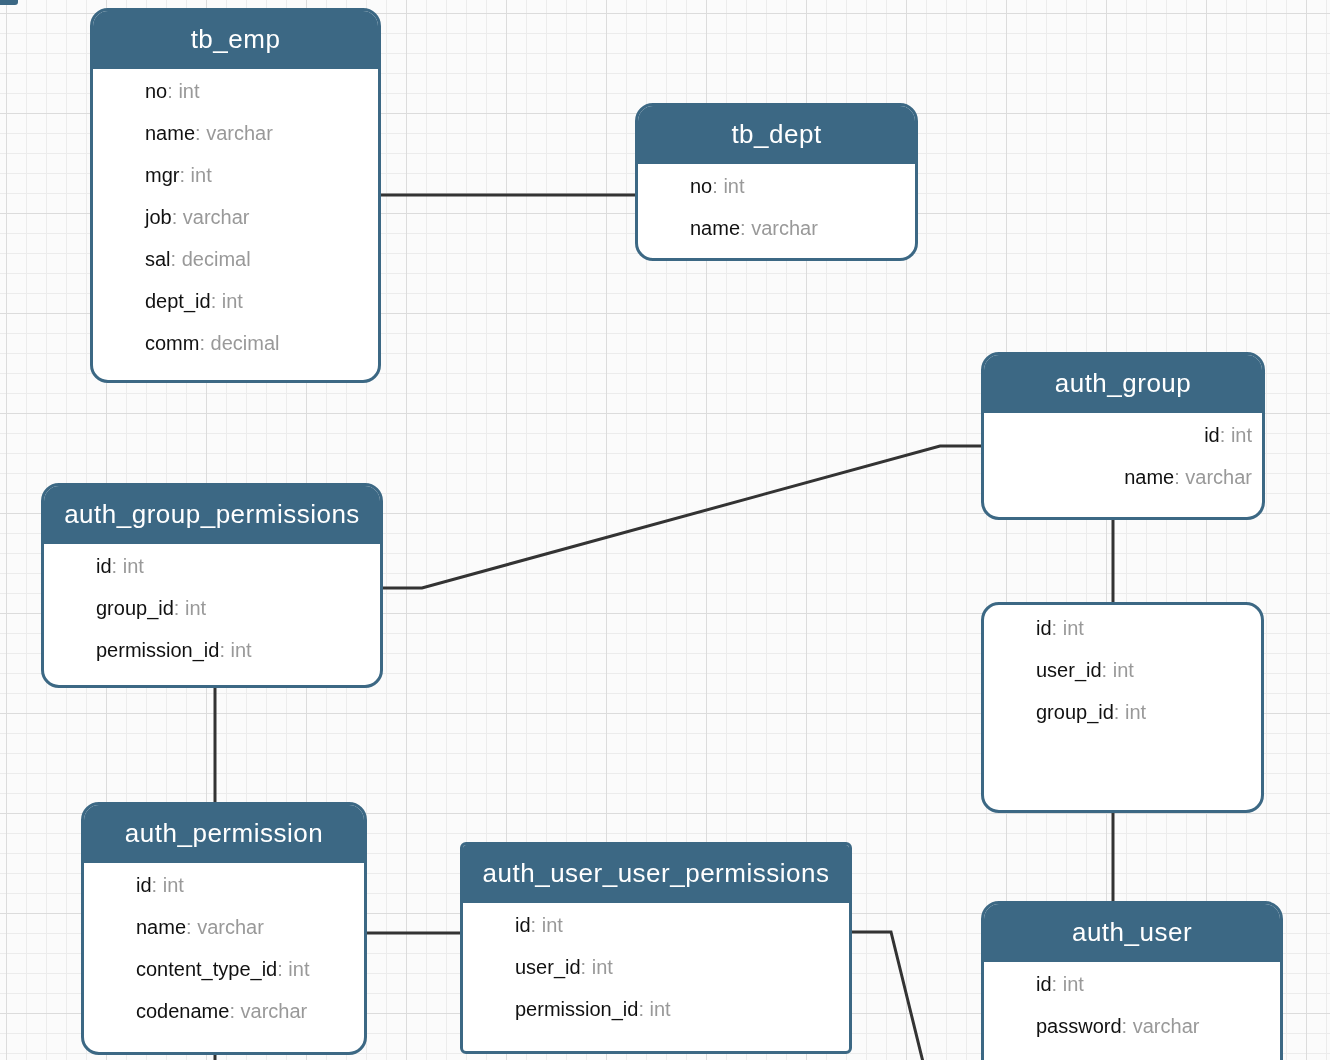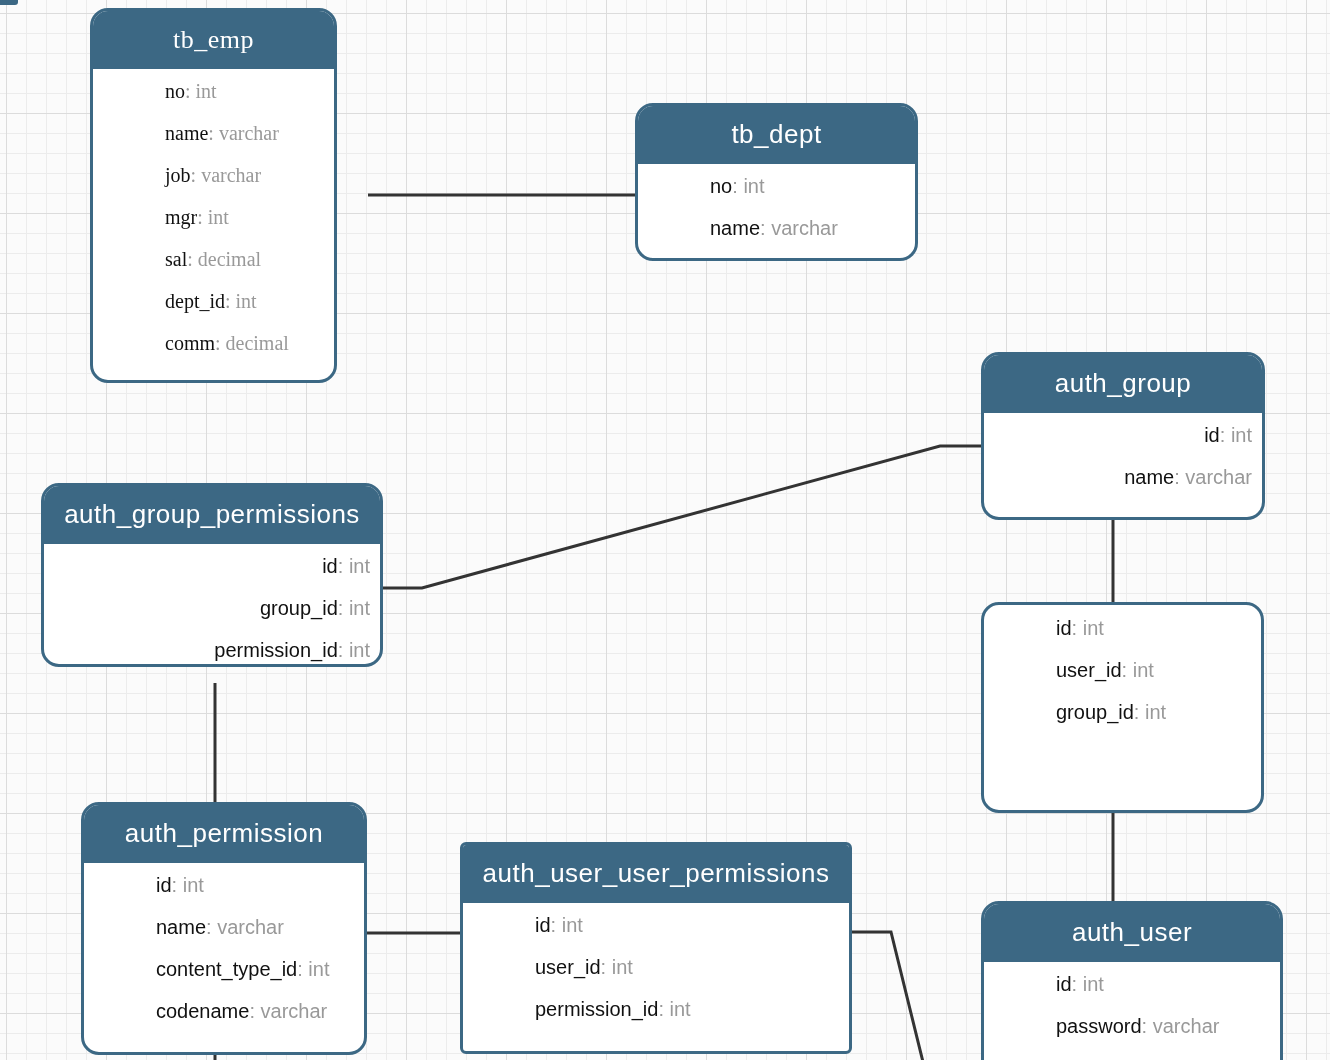--- a/index.html
+++ b/index.html
@@ -51,21 +51,21 @@
     display: flex;
     align-items: center;
     justify-content: center;
   }
   .table-title {
     color: var(--title-text, #fff);
     font-size: 26px;
     letter-spacing: 0.5px;
     white-space: nowrap;
   }
-  .table-body { padding: 2px 10px 10px 52px; margin-left: 20px; }
+  .table-body { padding: 2px 10px 10px 52px; }
   .field-row {
     line-height: 42px;
     font-size: 20px;
     white-space: nowrap;
   }
   .fname { color: var(--field-name, #111); }
   .ftype { color: var(--field-type, #999); }
   .ftype::before { content: ": "; white-space: pre; }
 
   #corner-fragment {
@@ -83,29 +83,29 @@
       <polyline points="368,195 640,195"></polyline>
       <polyline points="378,588 422,588 940,446 986,446"></polyline>
       <polyline points="1113,515 1113,607"></polyline>
       <polyline points="1113,808 1113,906"></polyline>
       <polyline points="215,683 215,807"></polyline>
       <polyline points="362,933 465,933"></polyline>
       <polyline points="847,932 891,932 923,1062"></polyline>
       <polyline points="215,1048 215,1062"></polyline>
     </svg>
   <div id="tables-layer">
-      <div class="table-box" style="left: 90px; top: 8px; width: 247px; height: 375px; font-family: Liberation Serif, serif;">
+      <div class="table-box" style="left: 90px; top: 8px; width: 291px; height: 375px;">
         <div class="table-header">
           <span class="table-title">tb_emp</span>
         </div>
         <div class="table-body">
           <div class="field-row"><span class="fname">no</span><span class="ftype">int</span></div>
           <div class="field-row"><span class="fname">name</span><span class="ftype">varchar</span></div>
+          <div class="field-row"><span class="fname">mgr</span><span class="ftype">int</span></div>
           <div class="field-row"><span class="fname">job</span><span class="ftype">varchar</span></div>
-          <div class="field-row"><span class="fname">mgr</span><span class="ftype">int</span></div>
           <div class="field-row"><span class="fname">sal</span><span class="ftype">decimal</span></div>
           <div class="field-row"><span class="fname">dept_id</span><span class="ftype">int</span></div>
           <div class="field-row"><span class="fname">comm</span><span class="ftype">decimal</span></div>
         </div>
       </div>
       <div class="table-box" style="left: 635px; top: 103px; width: 283px; height: 158px;">
         <div class="table-header">
           <span class="table-title">tb_dept</span>
         </div>
         <div class="table-body">
@@ -116,21 +116,21 @@
       </div>
       <div class="table-box" style="left: 981px; top: 352px; width: 284px; height: 168px; text-align: right;">
         <div class="table-header">
           <span class="table-title">auth_group</span>
         </div>
         <div class="table-body">
           <div class="field-row"><span class="fname">id</span><span class="ftype">int</span></div>
           <div class="field-row"><span class="fname">name</span><span class="ftype">varchar</span></div>
         </div>
       </div>
-      <div class="table-box" style="left: 41px; top: 483px; width: 342px; height: 184px; text-align: right;">
+      <div class="table-box" style="left: 41px; top: 483px; width: 342px; height: 205px;">
         <div class="table-header">
           <span class="table-title">auth_group_permissions</span>
         </div>
         <div class="table-body">
           <div class="field-row"><span class="fname">id</span><span class="ftype">int</span></div>
           <div class="field-row"><span class="fname">group_id</span><span class="ftype">int</span></div>
           <div class="field-row"><span class="fname">permission_id</span><span class="ftype">int</span></div>
         </div>
       </div>
       <div class="table-box" style="left: 981px; top: 602px; width: 283px; height: 211px;">

